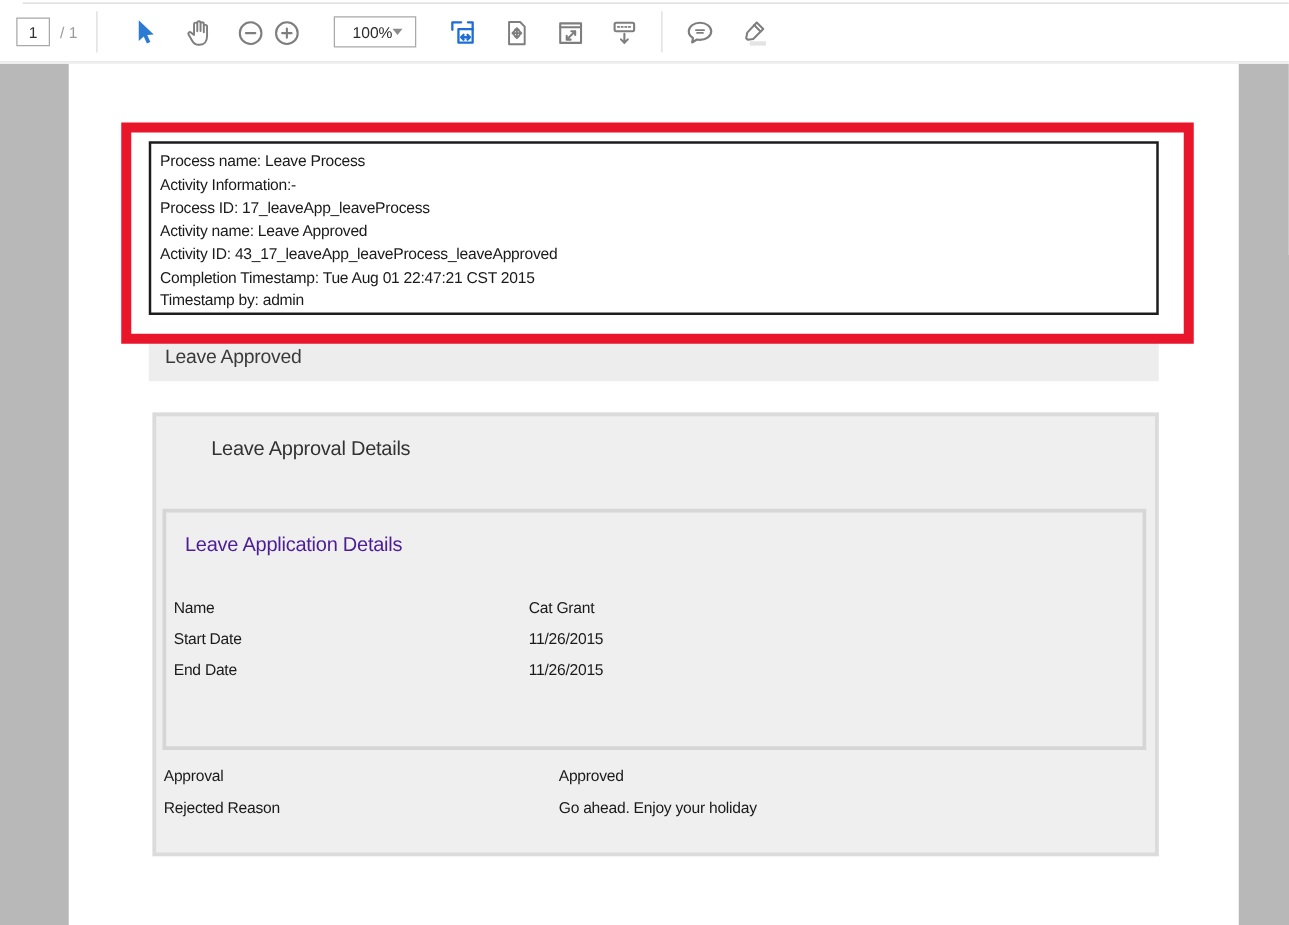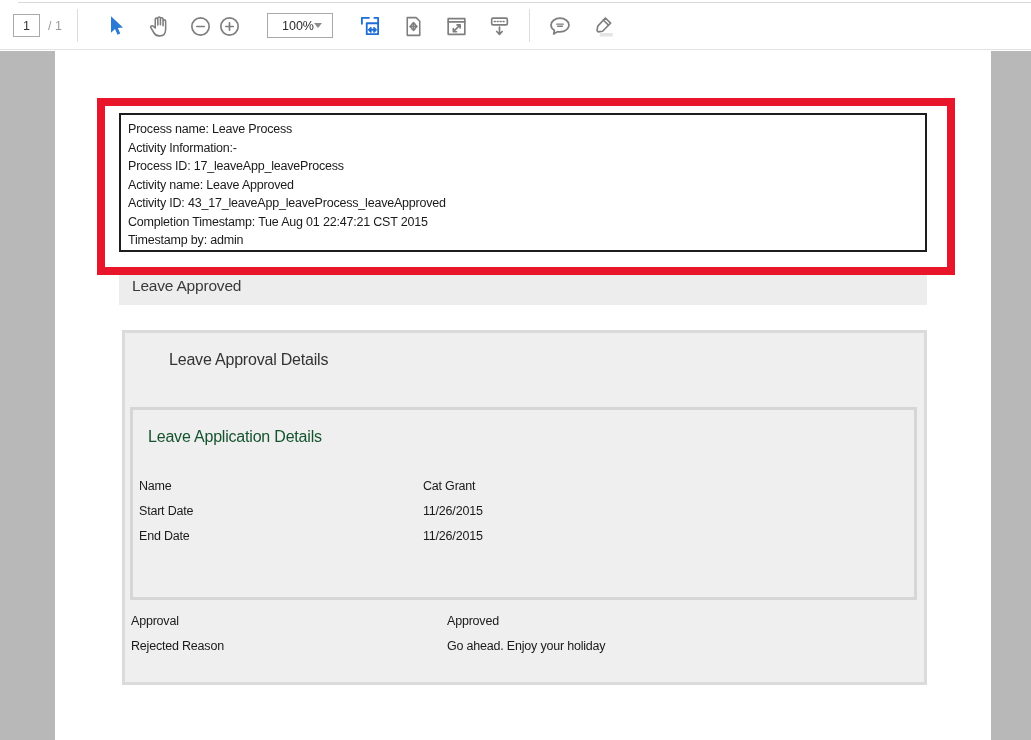--- a/index.html
+++ b/index.html
@@ -42,21 +42,21 @@
   .section-band { position:absolute; left:64px; top:217px; width:808px; height:37px;
                   background:#ededed; }
   .section-band span { position:absolute; left:13px; top:9px; font-size:15.5px;
                        color:#3a3a3a; letter-spacing:-0.2px; }
   .outer-panel { position:absolute; left:67px; top:279px; width:805px; height:355px;
                  background:#efefef; border:3px solid #dbdbdb; }
   .outer-title { position:absolute; left:85px; top:300px; font-size:16px; color:#333;
                  letter-spacing:-0.2px;margin-left:29px; }
   .inner-panel { position:absolute; left:75px; top:356px; width:787px; height:193px;
                  background:#efefef; border:3px solid #d6d6d6; }
-  .inner-title { position:absolute; left:93px; top:377px; font-size:16px; color:#14532d;
+  .inner-title { position:absolute; left:93px; top:377px; font-size:16px; color:#4c1d95;
                  letter-spacing:-0.2px; }
   .frow { position:absolute; height:25px; line-height:25px; font-size:12.5px;
           color:#1a1a1a; letter-spacing:-0.2px; }
   .frow .lbl { position:absolute; left:0; white-space:nowrap; }
   .frow .val { position:absolute; white-space:nowrap; }
   
   .app-row .lbl { left:84px; }
   .app-row .val { left:368px; }
   .appr-row .lbl { left:76px; }
   .appr-row .val { left:392px; }

